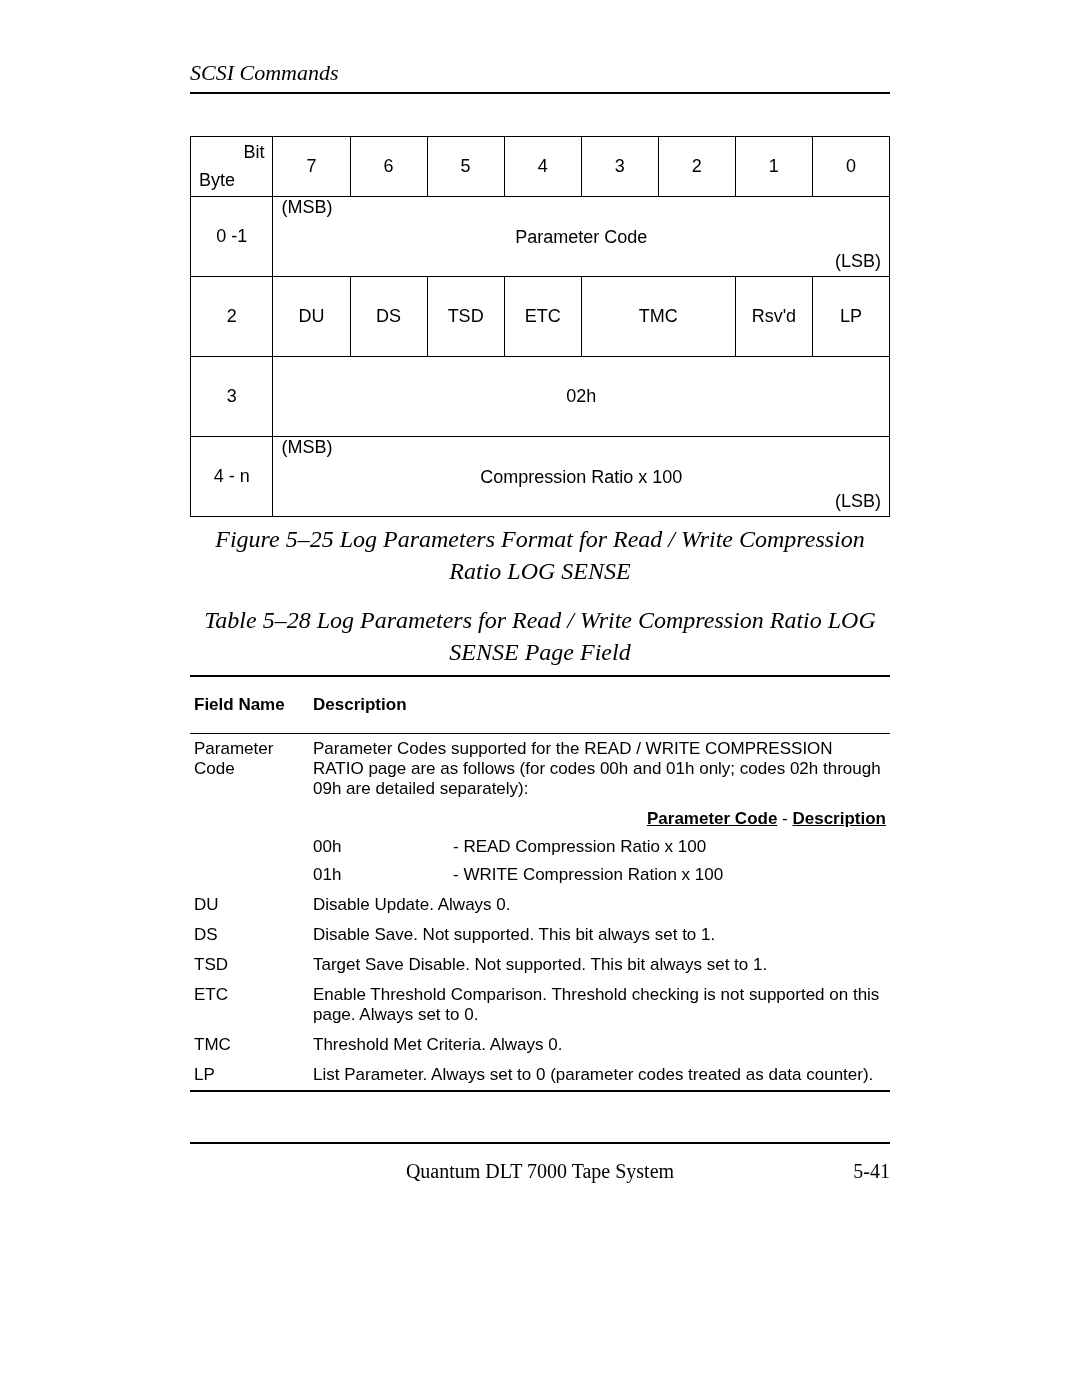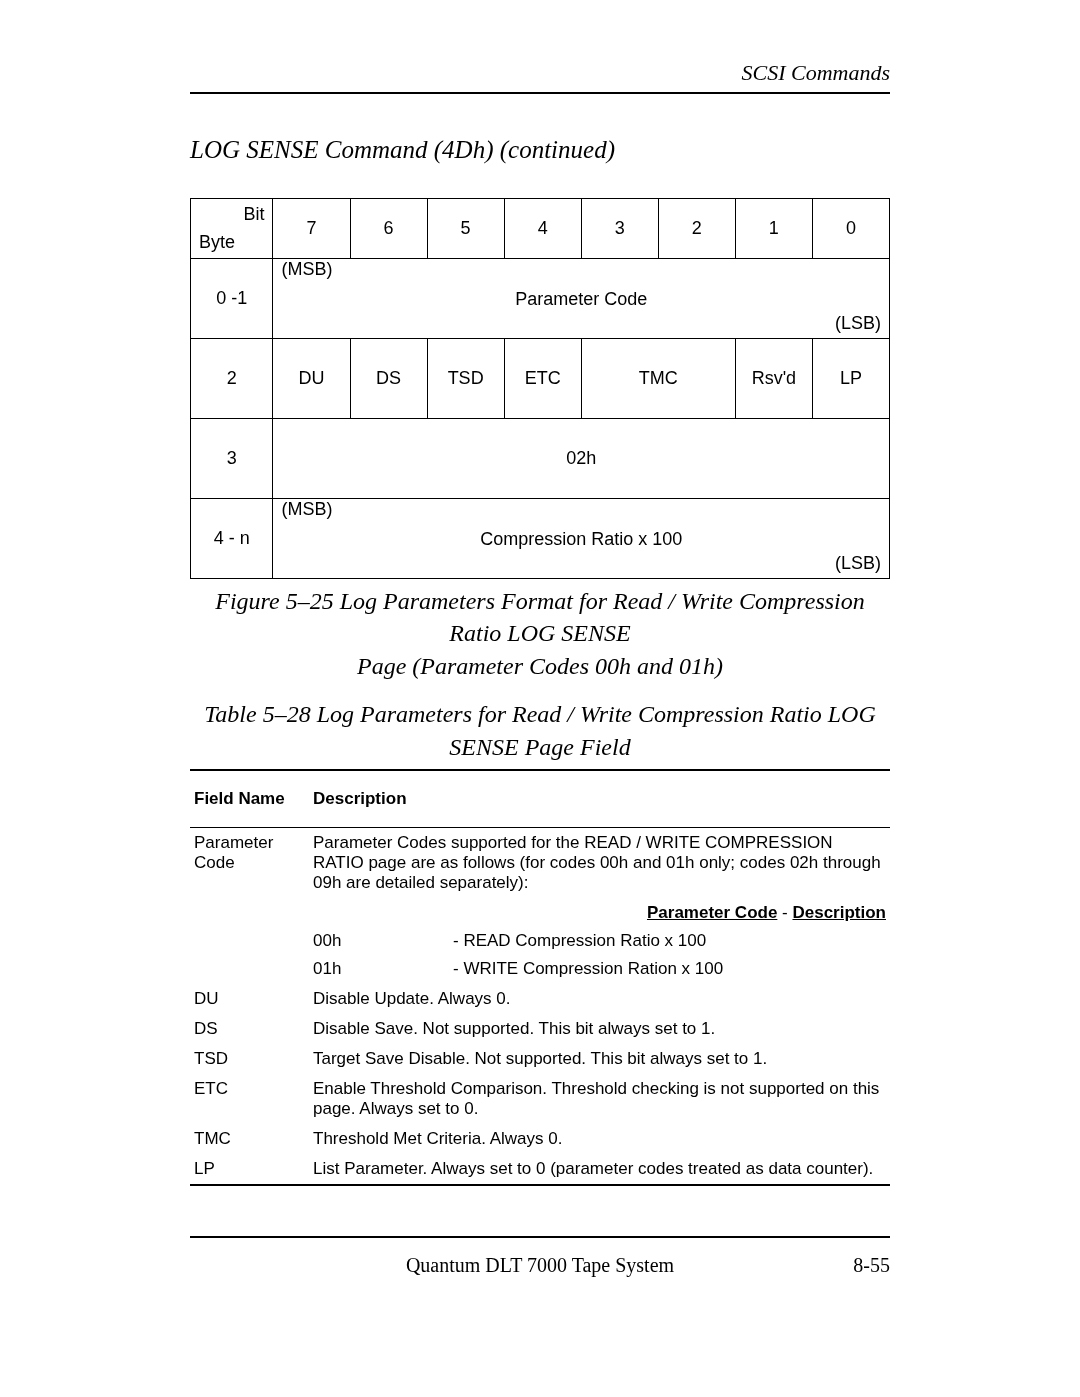--- a/index.html
+++ b/index.html
@@ -11,21 +11,20 @@
       width: 1080px;
       height: 1397px;
       background: #fff;
       font-family: "Times New Roman", Times, serif;
       position: relative;
     }
     .page {
       padding: 60px 190px 60px 190px;
     }
     .header-section {
-      text-align: right;
       font-style: italic;
       font-size: 22px;
       padding-bottom: 6px;
       border-bottom: 2.5px solid #000;
       margin-bottom: 42px;
     }
     .title {
       font-style: italic;
       font-size: 25px;
       margin-bottom: 34px;
@@ -159,21 +158,20 @@
   </style>
 </head>
 <body>
 
 <div class="page">
 
   <div class="header-section">
     <span>SCSI Commands</span>
   </div>
 
-  <div class="title">LOG SENSE Command  (4Dh)   (continued)</div>
 
   <table class="figure-table">
     <tbody>
         <tr class="hdr-row">
       <td class="col-byte bit-byte">
         <span class="bit-label">Bit</span>
         <span class="byte-label">Byte</span>
       </td>
       <td class="col-bit">7</td>
       <td class="col-bit">6</td>
@@ -216,21 +214,20 @@
         <span class="msb">(MSB)</span>
         <span class="center-text">Compression Ratio x 100</span>
         <span class="lsb">(LSB)</span>
       </td>
     </tr>
   </tbody>
     </table>
 
   <div class="figure-caption">
     <span>Figure 5–25  Log Parameters Format for Read / Write Compression Ratio LOG SENSE</span><br>
-    <span>Page (Parameter Codes 00h and 01h)</span>
   </div>
 
   <div class="table-caption">
     <span>Table 5–28  Log Parameters for Read / Write Compression Ratio LOG SENSE Page Field</span><br>
   </div>
 
   <table class="desc-table">
     <thead>
       <tr>
         <th class="fieldname">Field Name</th>
@@ -278,16 +275,16 @@
       <tr class="lastrow">
         <td>LP</td>
         <td>List Parameter. Always set to 0 (parameter codes treated as data counter).</td>
       </tr>
     </tbody>
   </table>
 
   <div class="footer-section">
     <div class="footer-left-spacer"></div>
     <div class="footer-center">Quantum DLT 7000 Tape System</div>
-    <div class="footer-right">8-55</div>
+    <div class="footer-right">5-41</div>
   </div>
 
 </div>
 
 </body></html>

